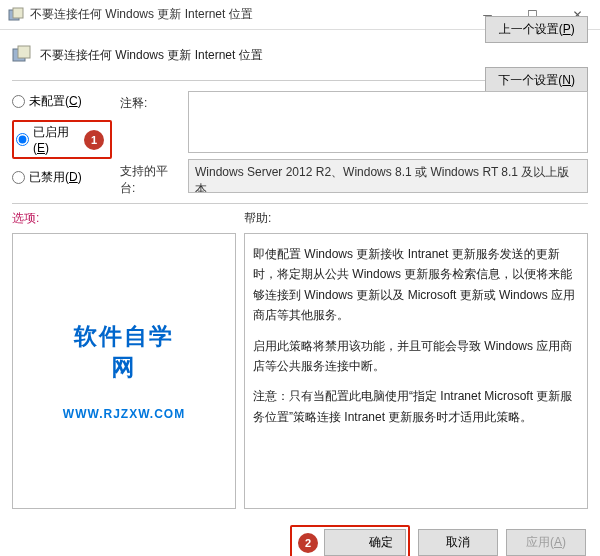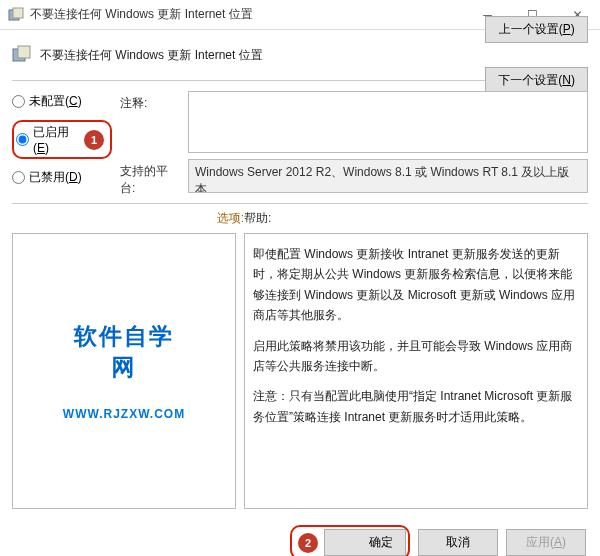--- a/index.html
+++ b/index.html
@@ -21,31 +21,31 @@
 .btn u { text-decoration: underline; }
 
 .divider { border-top: 1px solid #ccc; margin: 0 12px; }
 
 .config-area { display: flex; padding: 10px 12px 6px 12px; gap: 8px; }
 .radio-col { width: 100px; display: flex; flex-direction: column; gap: 10px; padding-top: 2px; }
 .radio-item { display: flex; align-items: center; gap: 4px; }
 .radio-item input { width: 13px; height: 13px; }
 .radio-item label u { text-decoration: underline; }
 
-.highlight-red { border: 2px solid #d81e06; border-radius: 10px; padding: 2px 6px 2px 2px; display: inline-flex; align-items: center; gap: 6px; position: relative; }
+.highlight-red { border: 2px solid #d81e06; border-radius: 2px; padding: 2px 6px 2px 2px; display: inline-flex; align-items: center; gap: 6px; position: relative; }
 .badge { width: 20px; height: 20px; border-radius: 50%; background: #c0392b; color: #fff; display: inline-flex; align-items: center; justify-content: center; font-size: 11px; font-weight: bold; flex-shrink: 0; }
 
 .right-col { flex: 1; display: flex; flex-direction: column; gap: 6px; }
 .field-row { display: flex; gap: 6px; }
 .field-label { width: 62px; padding-top: 4px; color: #333; }
 .comment-box { flex: 1; height: 62px; border: 1px solid #bbb; background: #fff; resize: none; padding: 2px; overflow-y: scroll; }
 .platform-box { flex: 1; height: 34px; border: 1px solid #bbb; background: #f0f0f0; padding: 4px 6px; overflow-y: scroll; color: #333; }
 
 .middle-row { display: flex; padding: 6px 12px 2px 12px; }
-.options-label { width: 232px; color: #a16207; text-align: right; }
+.options-label { width: 232px; color: #be185d; }
 .help-label { color: #333; }
 
 .panels { display: flex; padding: 4px 12px 8px 12px; gap: 8px; height: 288px; }
 .left-panel { width: 224px; border: 1px solid #bbb; background: #fff; position: relative; }
 .right-panel { flex: 1; border: 1px solid #bbb; background: #fff; padding: 10px 8px; overflow-y: scroll; color: #222; line-height: 1.7; }
 .right-panel p { margin-bottom: 10px; }
 
 .watermark { position: absolute; left: 50%; top: 50%; transform: translate(-50%, -50%); text-align: center; }
 .watermark .big { font-size: 23px; font-weight: bold; color: #0066cc; letter-spacing: 2px; }
 .watermark .small { font-size: 12px; font-weight: bold; color: #0077dd; letter-spacing: 1px; margin-top: 24px; }

